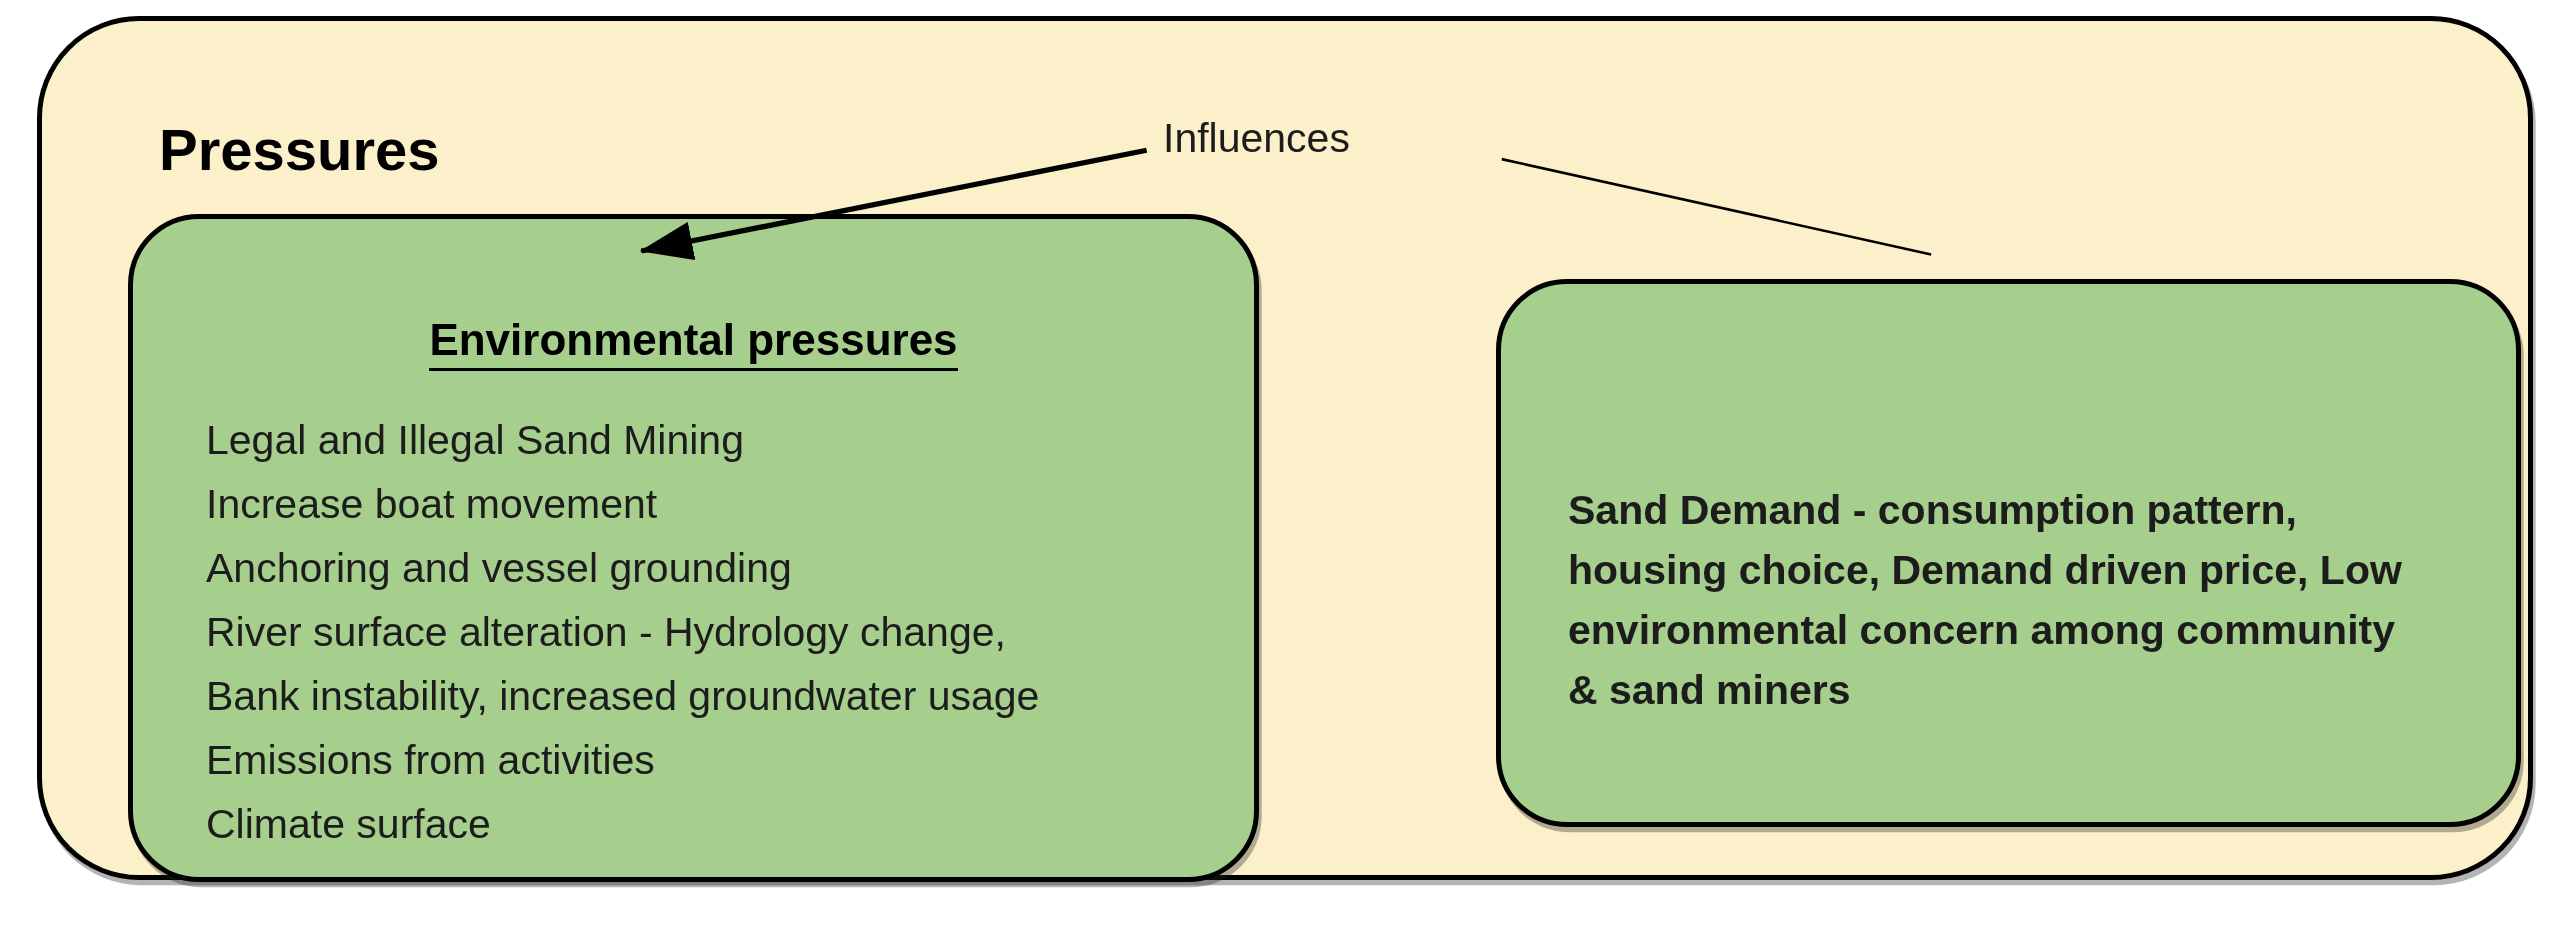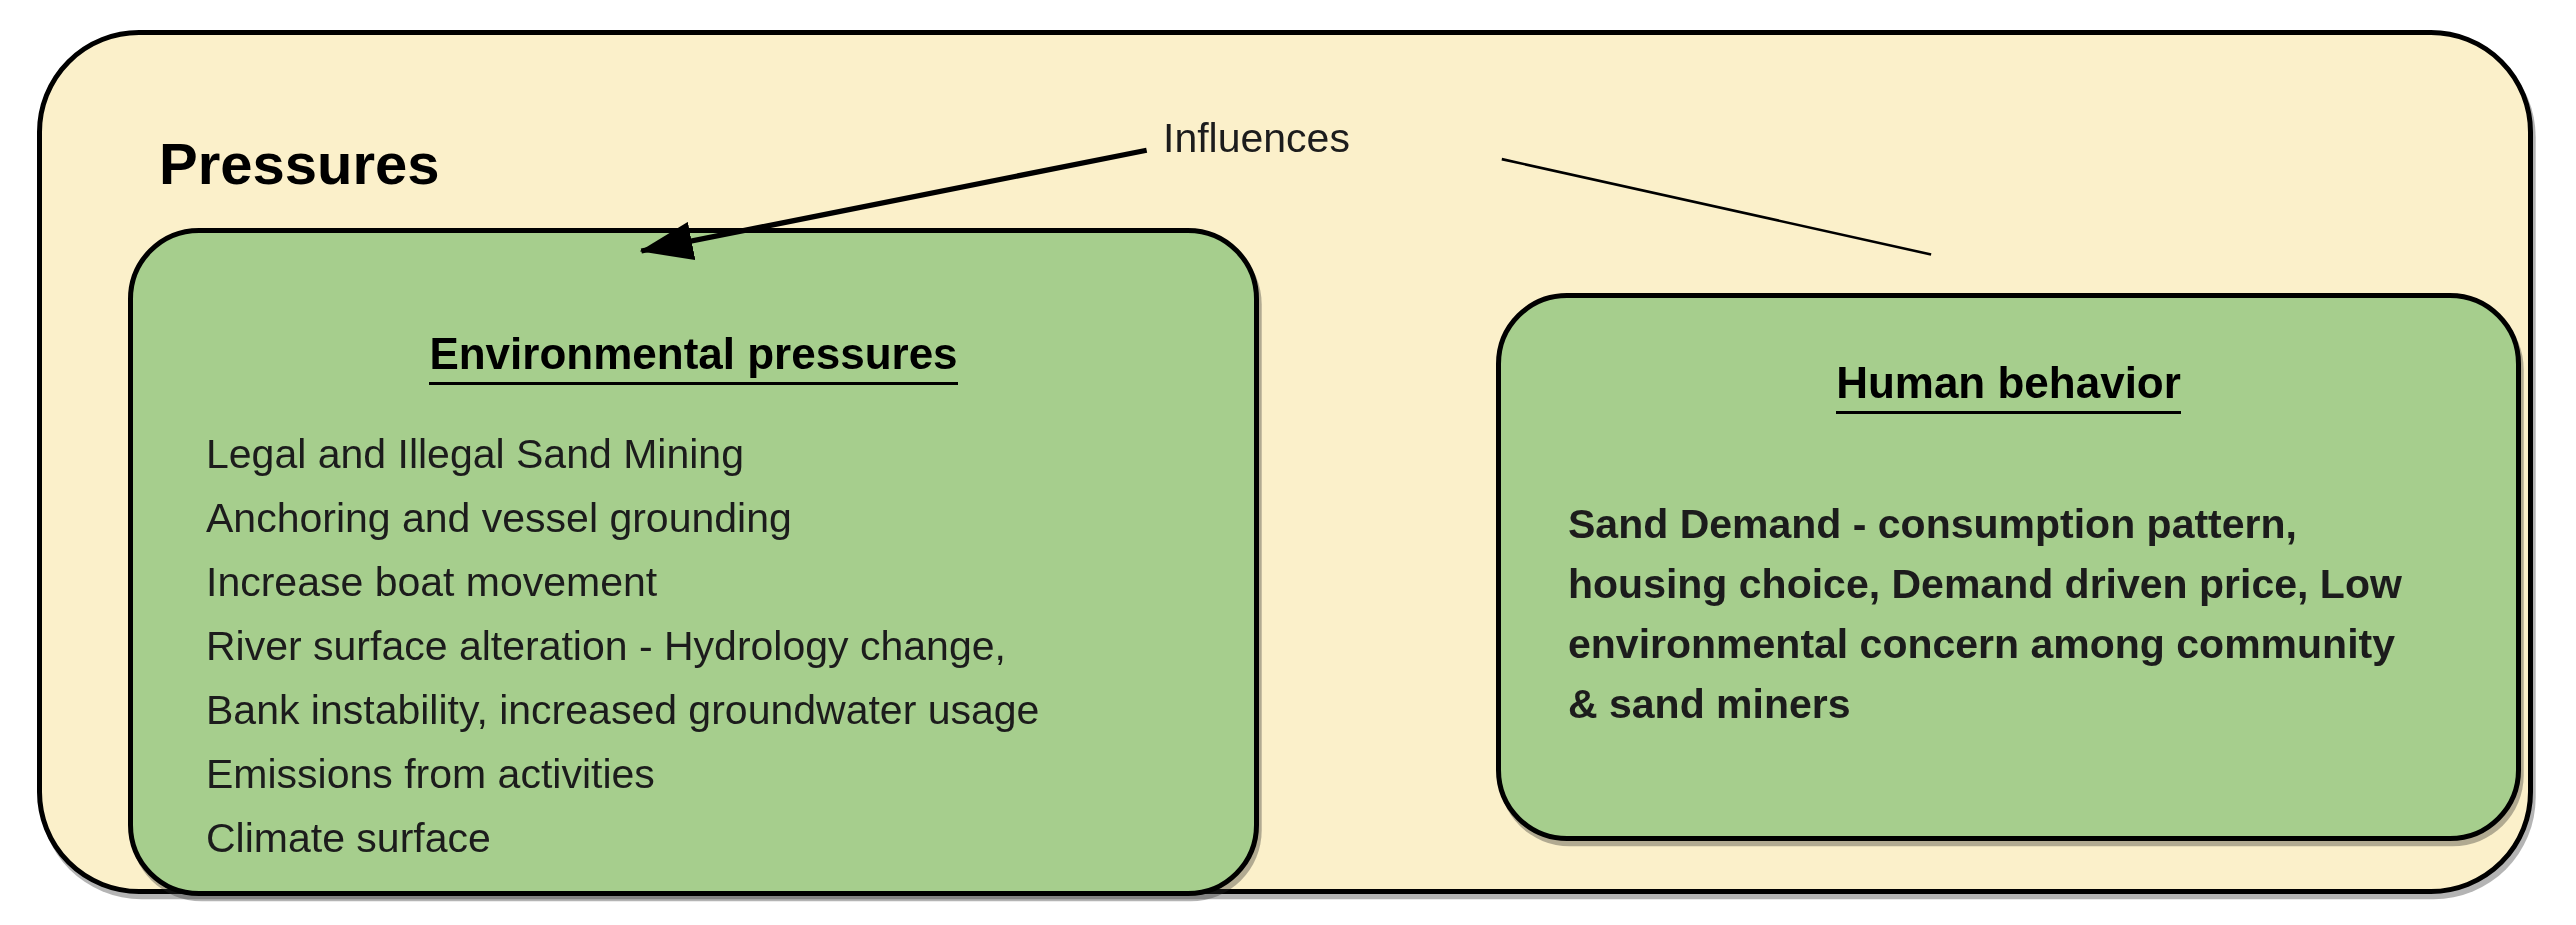--- a/index.html
+++ b/index.html
@@ -13,21 +13,21 @@
   html,body{background:var(--bg);}
   body{font-family:"Liberation Sans","DejaVu Sans",sans-serif;color:var(--text);}
   .canvas{
     position:relative;
     width:2576px;height:926px;
     background:var(--bg);
     overflow:hidden;
   }
   .outer-box{
     position:absolute;
-    left:37px;top:30px;
+    left:37px;top:16px;
     width:2496px;height:864px;
     background:var(--container-fill);
     border:5.3px solid var(--border);
     border-radius:102px;
     box-shadow:2.7px 5.3px 0 rgba(40,40,40,0.35);
   }
   .outer-title{
     position:absolute;
     left:117px;top:95px;
     font-size:58px;
@@ -91,33 +91,30 @@
 
   <div class="outer-box">
     <div class="outer-title">Pressures</div>
 
     <div class="green-box env">
       <div class="box-title">
         <span class="u">Environmental pressures</span>
       </div>
       <div class="box-body">
         <div>Legal and Illegal Sand Mining</div>
+        <div>Increase boat movement</div>
         <div>Anchoring and vessel grounding</div>
-        <div>Increase boat movement</div>
         <div>River surface alteration - Hydrology change,</div>
         <div>Bank instability, increased groundwater usage</div>
         <div>Emissions from activities</div>
         <div>Climate surface</div>
       </div>
     </div>
 
     <div class="green-box human">
-      <div class="box-title">
-        <span class="u">Human behavior</span>
-      </div>
       <div class="box-body">
         <div>Sand Demand - consumption pattern,</div>
         <div>housing choice, Demand driven price, Low</div>
         <div>environmental concern among community</div>
         <div>&amp; sand miners</div>
       </div>
     </div>
   </div>
 
   <div class="influences-label">Influences</div>

